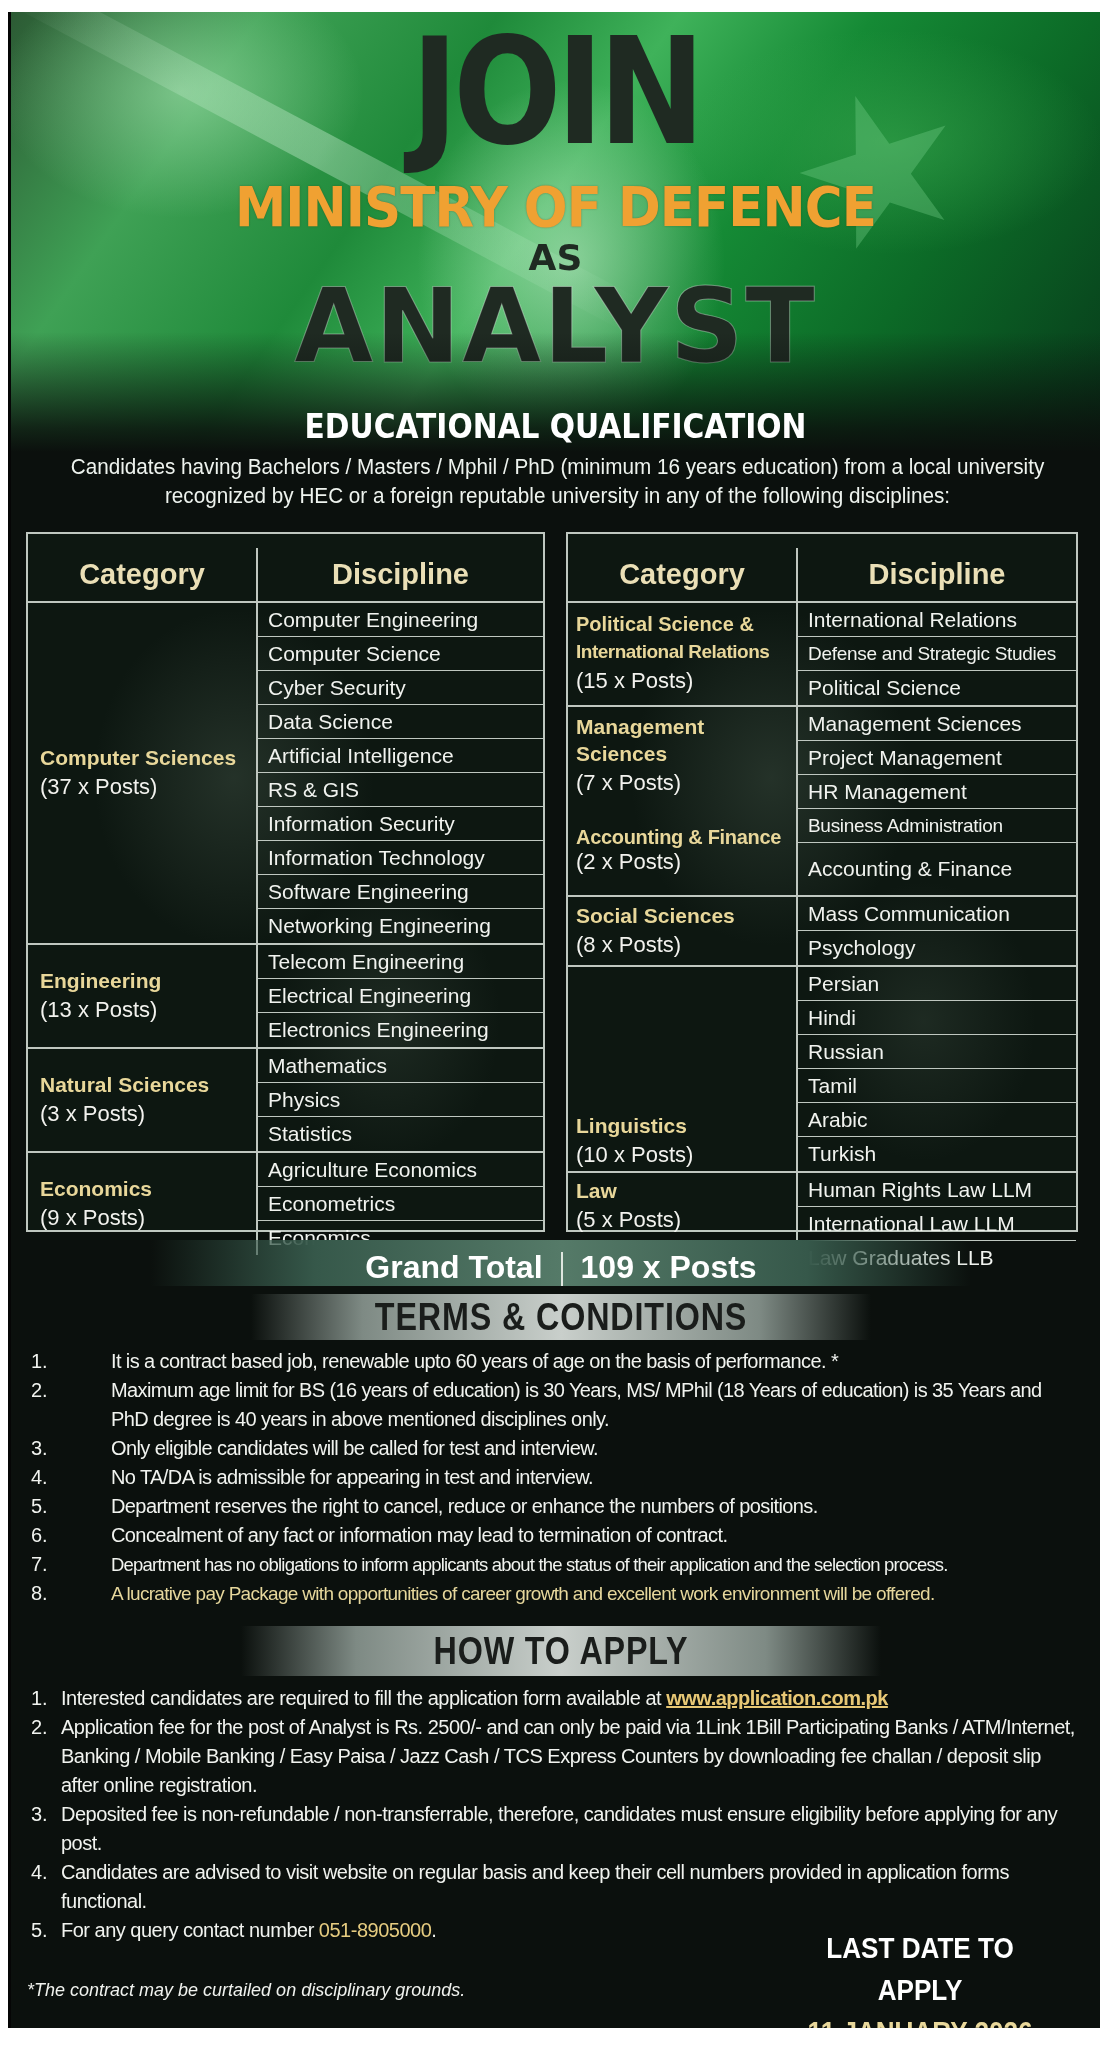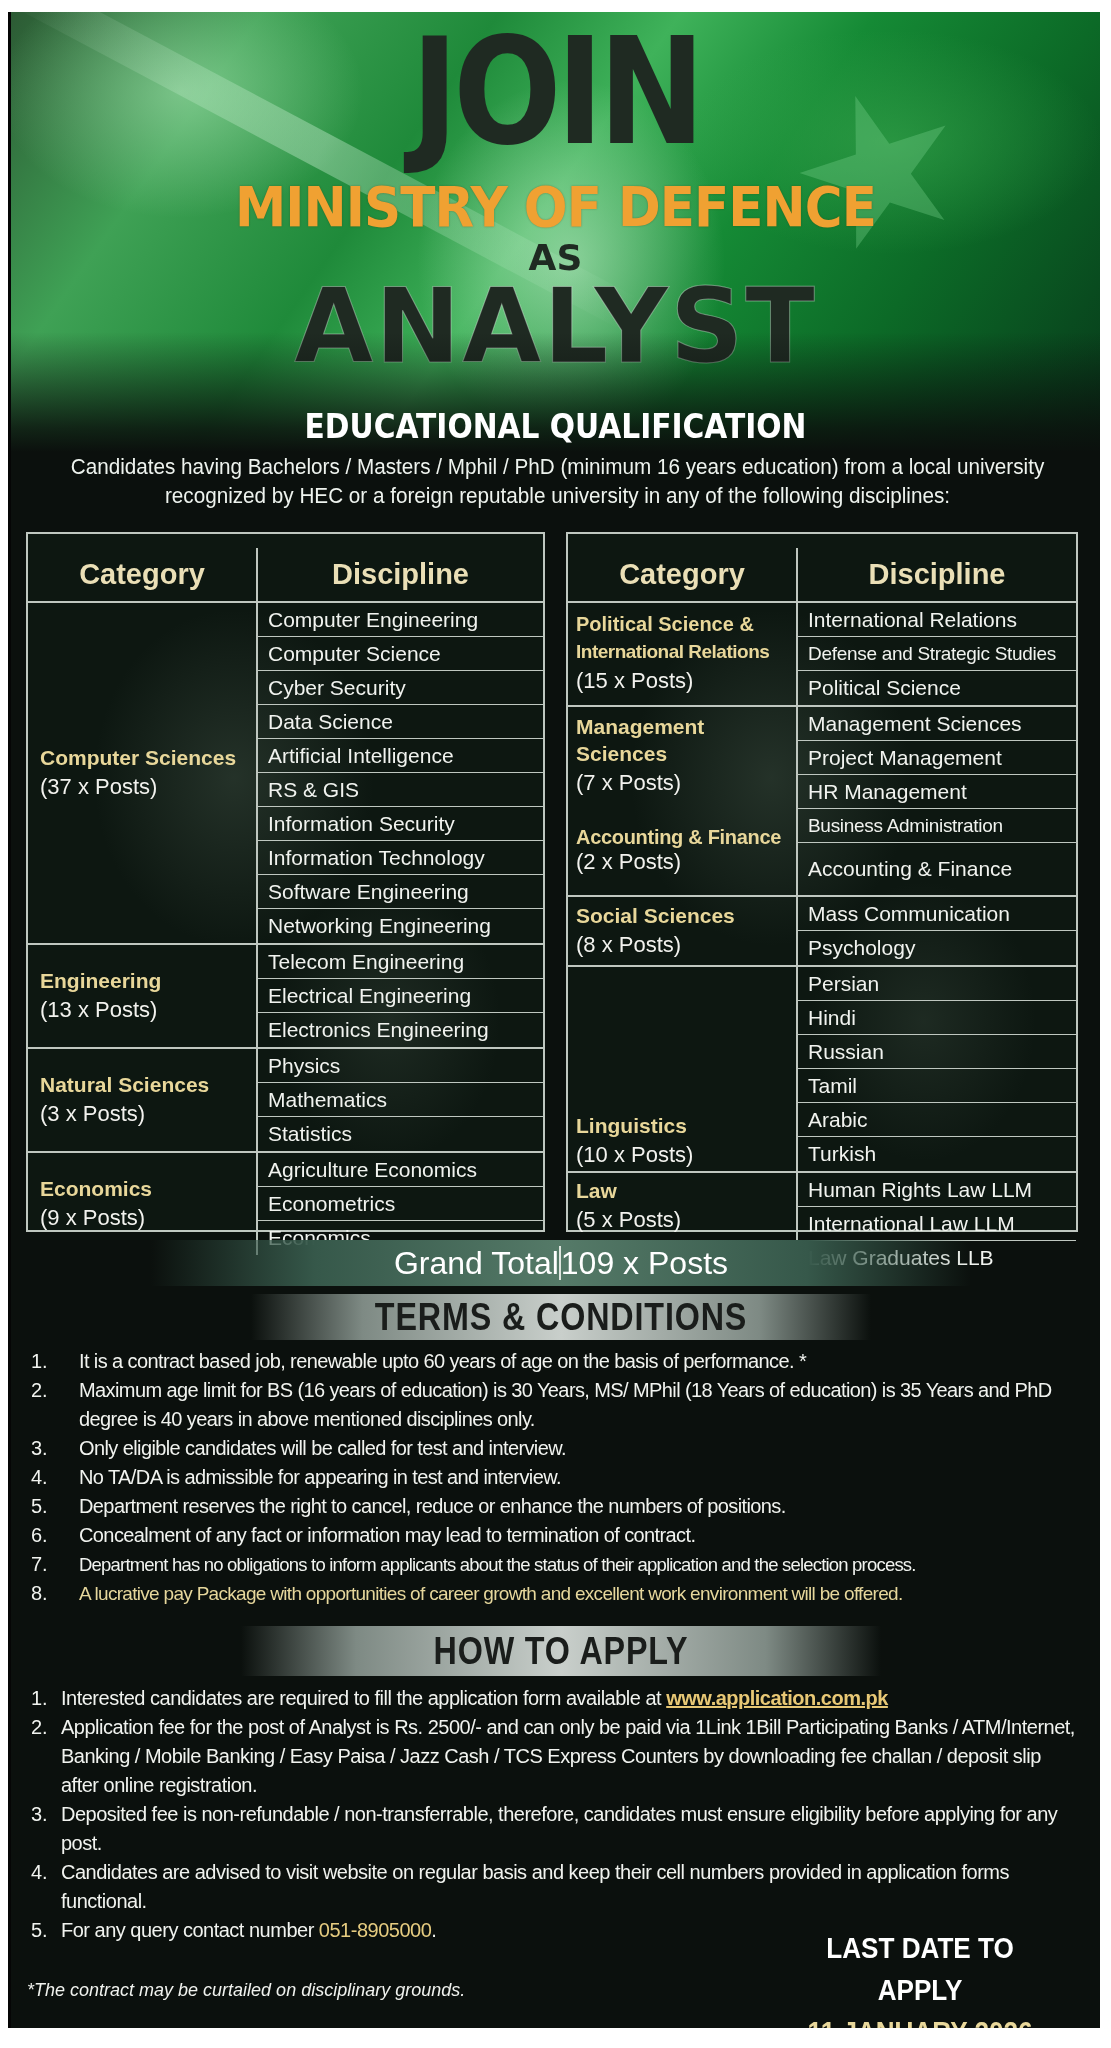--- a/index.html
+++ b/index.html
@@ -103,40 +103,40 @@
   .d-row { height: 34px; border-bottom: 1.5px solid #bfc7c0; display: flex; align-items: center;
            padding-left: 10px; font-size: 21px; color: #f1f3ef; white-space: nowrap; overflow: hidden; }
   .d-row:last-child { border-bottom: none; }
   .d-row.tight { font-size: 19px; letter-spacing: -0.3px; }
   .d-row.tall { height: 52px; }
 
   
   .grand {
     position: absolute; left: 140px; width: 820px; top: 1228px; height: 46px;
     background: linear-gradient(90deg, rgba(40,70,50,0) 0%, #36584a 20%, #557a68 50%, #36584a 80%, rgba(40,70,50,0) 100%);
-    display: flex; align-items: center; justify-content: center; 
-    font-size: 32px; font-weight: normal; color: #ffffff;
+    display: flex; align-items: flex-end; justify-content: center; gap: 18px;
+    font-size: 32px; font-weight: bold; color: #ffffff;
   }
   .grand .sep { width: 2px; height: 34px; background: #dfe6df; }
   .banner {
     position: absolute; height: 46px; display: flex; align-items: center; justify-content: center;
     background: linear-gradient(90deg, rgba(120,130,125,0) 0%, #7e8a84 18%, #c9cfcb 50%, #7e8a84 82%, rgba(120,130,125,0) 100%);
     font-size: 38px; font-weight: bold; color: #1a1d1b; letter-spacing: 1px;
   }
   .banner span { display: inline-block; transform: scaleX(0.85); }
   .banner.terms { left: 240px; width: 620px; top: 1282px; }
   .banner.apply { left: 230px; width: 640px; top: 1614px; height: 50px; }
 
   
   .list { position: absolute; left: 16px; right: 20px; color: #f1f3ef; }
   .list .item { display: flex; font-size: 20px; line-height: 29px; }
   .list .num { width: 52px; flex: none; padding-left: 4px; }
   .list .txt { flex: 1; transform-origin: left center; }
   .terms-list { top: 1335px; }
-  .terms-list .txt { letter-spacing: -0.6px; }
+  .terms-list .txt { letter-spacing: -0.6px; margin-left: 32px; }
   .terms-list .item.gold .txt { color: #e6d79c; }
   .apply-list { top: 1672px; }
   .apply-list .num { width: 34px; }
   .apply-list .txt { letter-spacing: -0.5px; }
   .link { color: #e8c875; text-decoration: underline; font-weight: bold; }
   .phone { color: #e6cc80; }
 
   .footnote {
     position: absolute; left: 16px; top: 1968px; font-size: 18px; font-style: italic; color: #f1f3ef;
   }
@@ -199,22 +199,22 @@
         <div class="d-row">Electronics Engineering</div>
       </div>
     </div>
 
     <div class="group">
       <div class="g-cat">
         <div class="g-name">Natural Sciences</div>
         <div class="g-posts">(3 x Posts)</div>
       </div>
       <div class="g-dis">
+        <div class="d-row">Mathematics</div>
         <div class="d-row">Physics</div>
-        <div class="d-row">Mathematics</div>
         <div class="d-row">Statistics</div>
       </div>
     </div>
 
     <div class="group">
       <div class="g-cat">
         <div class="g-name">Economics</div>
         <div class="g-posts">(9 x Posts)</div>
       </div>
       <div class="g-dis">

